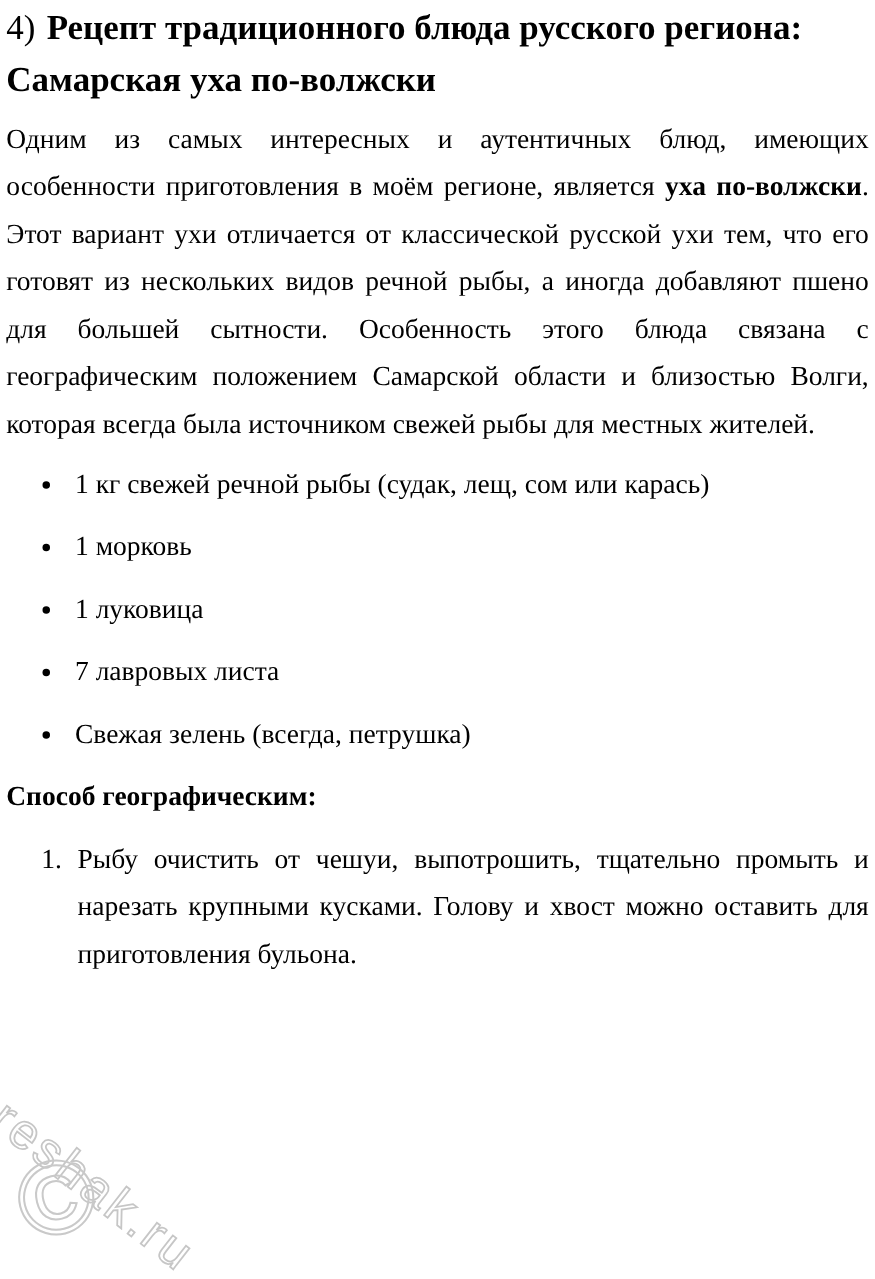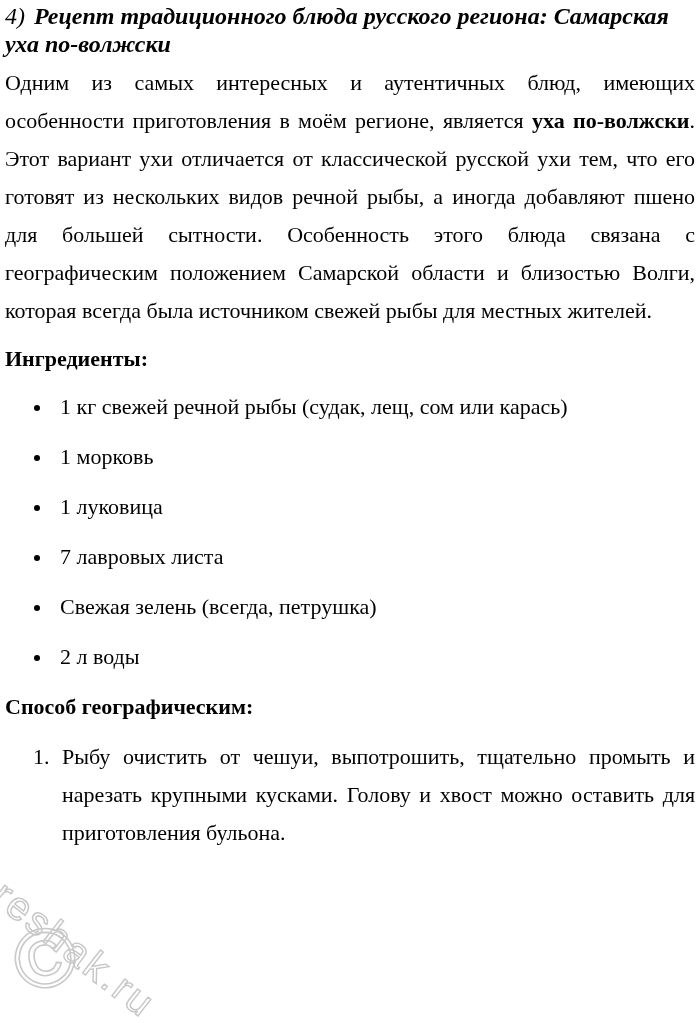--- a/index.html
+++ b/index.html
@@ -10,24 +10,23 @@
     background: #ffffff;
     color: #000000;
     font-family: "Liberation Serif", "DejaVu Serif", serif;
     font-size: 22px;
     padding: 2px 5px 0 5px;
     position: relative;
   }
   .content { position: relative; z-index: 1; }
 
   .doc-title {
-    font-size: 24px;
-    line-height: 28px;
+    font-size: 28px;
+    line-height: 42px;
     font-weight: normal;
-    font-style: italic;
   }
   .doc-title .title-num { padding-right: 9px; }
   .doc-title .title-bold { font-weight: bold; }
 
   .intro {
     margin-top: 6px;
     line-height: 38px;
     text-align: justify;
   }
   .intro .inline-bold { font-weight: bold; }
@@ -109,29 +108,27 @@
   <span class="wm-text">reshak.ru</span>
   <span class="wm-copyright">©</span>
 </div>
 
 <div class="content">
 
   <p class="doc-title"><span class="title-num">4)</span><span class="title-bold">Рецепт традиционного блюда русского региона: Самарская уха по-волжски</span></p>
 
   <p class="intro"><span>Одним из самых интересных и аутентичных блюд, имеющих особенности приготовления в моём регионе, является </span><span class="inline-bold">уха по-волжски</span><span>. Этот вариант ухи отличается от классической русской ухи тем, что его готовят из нескольких видов речной рыбы, а иногда добавляют пшено для большей сытности. Особенность этого блюда связана с географическим положением Самарской области и близостью Волги, которая всегда была источником свежей рыбы для местных жителей.</span></p>
 
-  <p class="section-heading">Ингредиенты:</p>
 
   <ul class="ingredients">
       <li>1 кг свежей речной рыбы (судак, лещ, сом или карась)</li>
       <li>1 морковь</li>
       <li>1 луковица</li>
       <li>7 лавровых листа</li>
       <li>Свежая зелень (всегда, петрушка)</li>
-      <li>2 л воды</li>
     </ul>
 
   <p class="section-heading method">Способ географическим:</p>
 
   <div class="step">
     <span class="step-num">1.</span>
     <div class="step-text">Рыбу очистить от чешуи, выпотрошить, тщательно промыть и нарезать крупными кусками. Голову и хвост можно оставить для приготовления бульона.</div>
   </div>
 
 </div>

